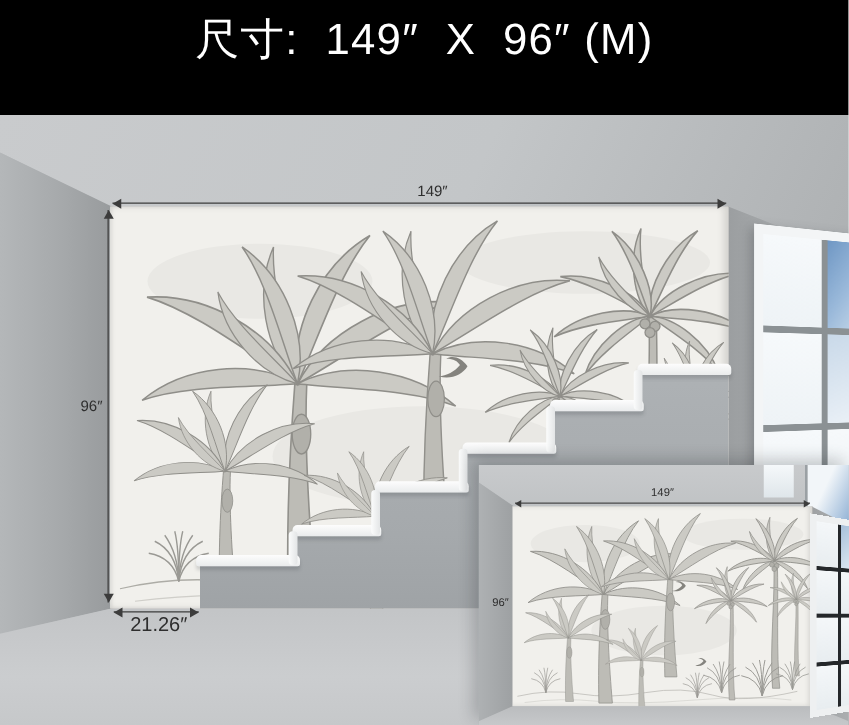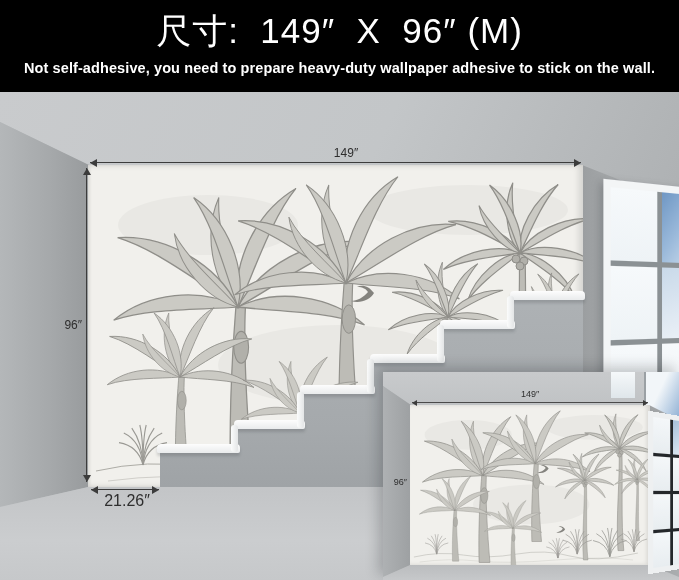--- a/index.html
+++ b/index.html
@@ -188,21 +188,20 @@
       <use href="#birdG" class="mk-bird" transform="translate(286,128)"></use>
       <use href="#birdG" class="mk-bird" transform="translate(320,250) scale(0.8)"></use>
     </g>
   </defs>
 </svg>
 
 <div class="stage">
 
   <div class="header">
     <div class="title">尺寸:  149″  X  96″ (M)</div>
-    <div class="subtitle">Not self-adhesive, you need to prepare heavy-duty wallpaper adhesive to stick on the wall.</div>
   </div>
 
   <div class="scene">
     <div class="ceiling"></div>
     <div class="left-wall"></div>
     <div class="right-wall"></div>
     <div class="floor"></div>
 
     <div class="wallpaper">
       <svg class="mural-svg" viewBox="0 0 495 322" preserveAspectRatio="none">

